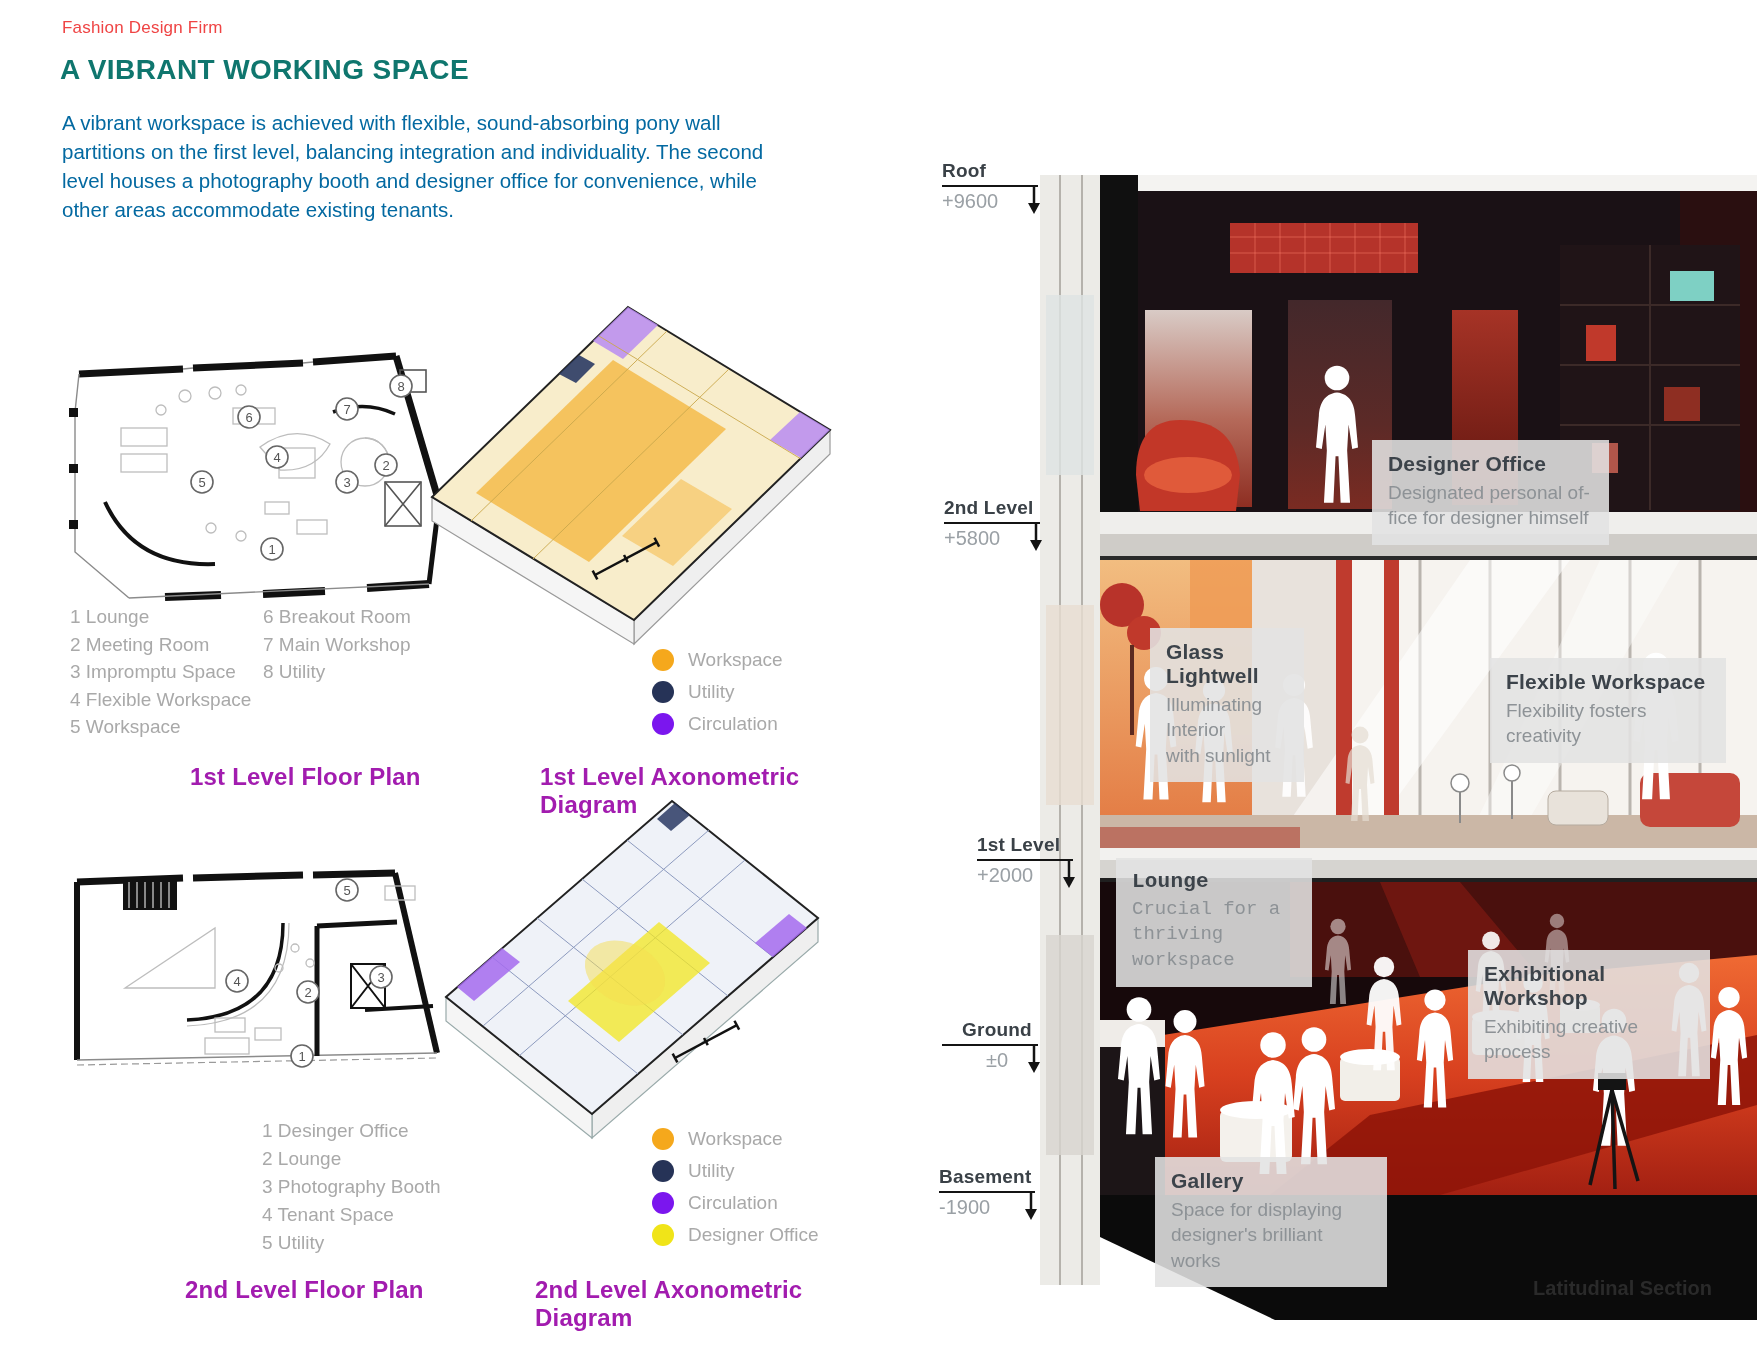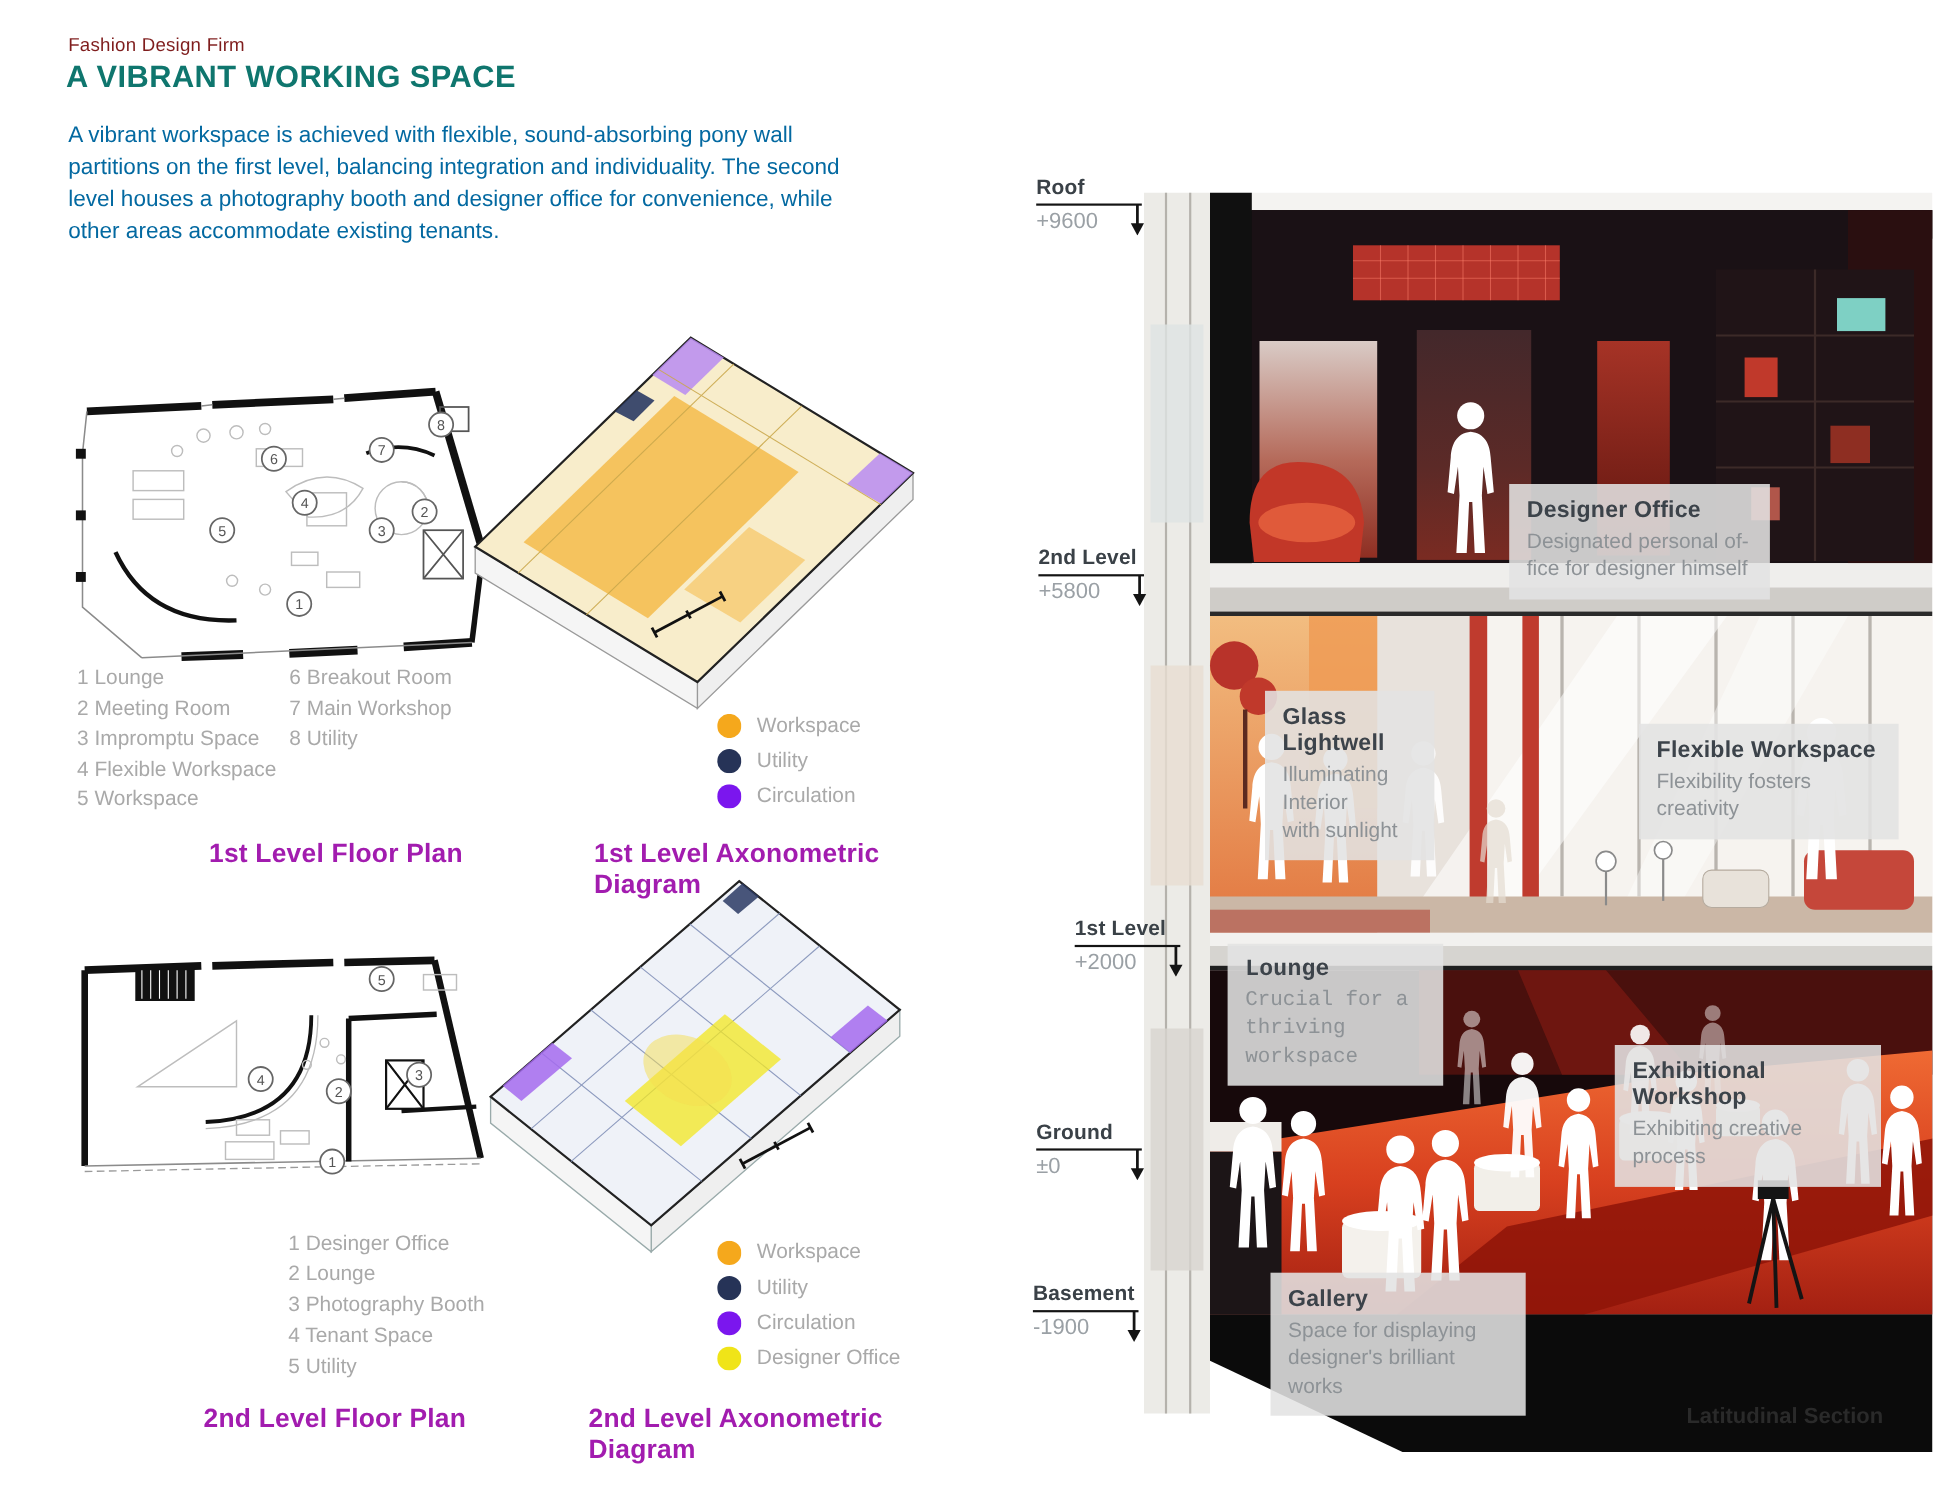--- a/index.html
+++ b/index.html
@@ -1,19 +1,19 @@
 <!DOCTYPE html>
 <html><head>
 <meta charset="utf-8">
 <style>
   html,body{margin:0;padding:0;background:#fff;}
   body{font-family:"Liberation Sans",sans-serif;}
   .page{position:relative;width:1757px;height:1361px;background:#fff;overflow:hidden;}
   .abs{position:absolute;}
-  .eyebrow{font-size:17px;color:#7f1d1d;letter-spacing:.2px;margin-top:13px;}
+  .eyebrow{font-size:17px;color:#ef4444;letter-spacing:.2px;}
   .title{font-size:28px;font-weight:700;color:#0f766e;letter-spacing:.4px;}
   .para{font-size:20.5px;color:#0369a1;line-height:1.42;}
   .fp-legend{font-size:19px;color:#a9a9a9;line-height:27.5px;}
   .fp-legend2{font-size:19px;color:#a9a9a9;line-height:28px;}
   .caption{font-size:24px;font-weight:600;color:#a21caf;letter-spacing:.2px;}
   .alegend-row{display:flex;align-items:center;gap:14px;margin-bottom:9px;height:23px;}
   .alegend-label{font-size:19px;color:#a9a9a9;}
   .level{width:110px;}
   .level-name{font-size:19px;font-weight:700;color:#3a4147;letter-spacing:.2px;}
   .level-line{position:relative;border-top:2.5px solid #141414;margin-top:3px;width:96px;height:0;}
@@ -491,21 +491,21 @@
   <div class="abs level" style="left:977px;top:834px;">
     <div class="level-name">1st Level</div>
     <div class="level-line">
       <svg class="level-arrow" width="16" height="28">
           <line x1="8" y1="0" x2="8" y2="18" stroke="#141414" stroke-width="2.5"></line>
           <polygon points="2,17 14,17 8,28" fill="#141414"></polygon>
         </svg>
     </div>
     <div class="level-value">+2000</div>
   </div>
-  <div class="abs level" style="left:942px;top:1019px;">
+  <div class="abs level" style="left:942px;top:1019px;text-align:center;">
     <div class="level-name">Ground</div>
     <div class="level-line">
       <svg class="level-arrow" width="16" height="28">
           <line x1="8" y1="0" x2="8" y2="18" stroke="#141414" stroke-width="2.5"></line>
           <polygon points="2,17 14,17 8,28" fill="#141414"></polygon>
         </svg>
     </div>
     <div class="level-value">±0</div>
   </div>
   <div class="abs level" style="left:939px;top:1166px;">

